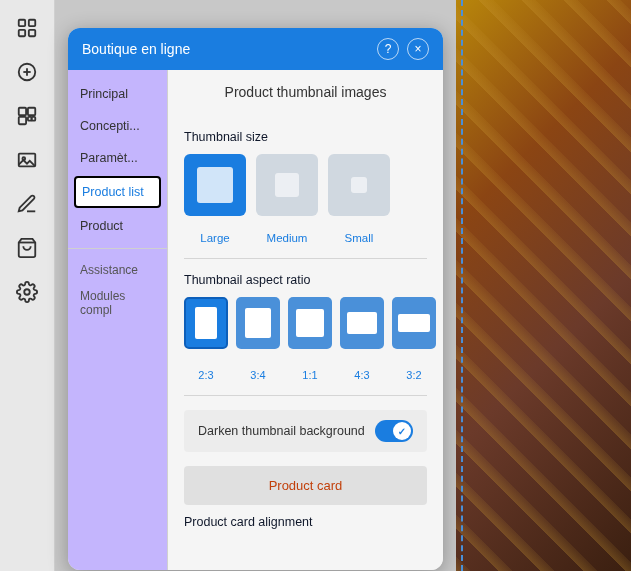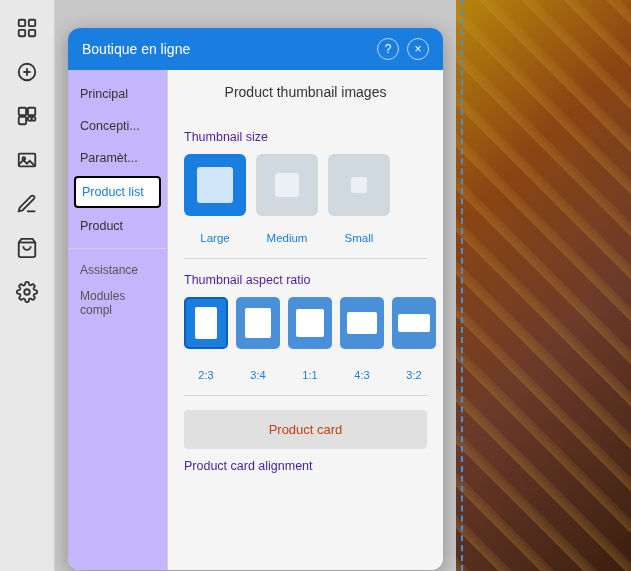--- a/index.html
+++ b/index.html
@@ -174,21 +174,21 @@
       font-size: 14px;
       color: #333;
       font-weight: 400;
       margin-bottom: 30px;
       text-align: center;
     }
 
     
     .section-label {
       font-size: 12.5px;
-      color: #4c1d95;
+      color: #0f172a;
       margin-bottom: 10px;
     }
 
     
     .thumbnail-options {
       display: flex;
       gap: 10px;
       margin-bottom: 6px;
     }
     .thumb-option {
@@ -473,20 +473,28 @@
           <div class="aspect-box" style="width:44px;height:52px;">
             <div class="aspect-inner" style="width:32px;height:18px;"></div>
           </div>
           <span class="aspect-label">3:2</span>
         </div>
       </div>
 
       <div class="section-divider"></div>
 
       
+      <div class="toggle-row">
+        <span class="toggle-label">Darken thumbnail background</span>
+        <div class="toggle-switch">
+          <div class="toggle-knob">
+            <span class="toggle-checkmark">✓</span>
+          </div>
+        </div>
+      </div>
 
       
       <button class="product-card-btn">Product card</button>
 
       
       <div class="section-label">Product card alignment</div>
     </div>
   </div>
 </div>
 

